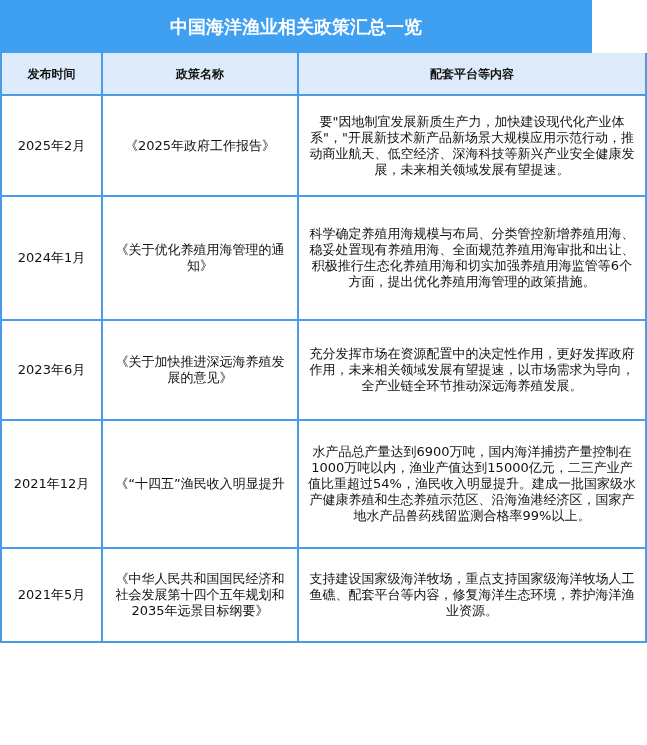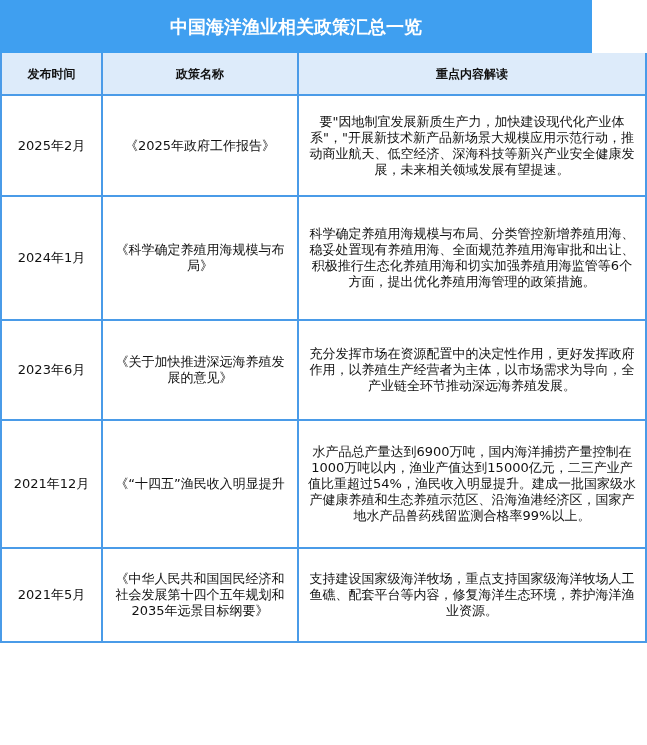--- a/index.html
+++ b/index.html
@@ -42,38 +42,38 @@
   <table>
     <colgroup>
         <col class="c1">
         <col class="c2">
         <col class="c3">
       </colgroup>
     <thead>
       <tr>
         <th>发布时间</th>
         <th>政策名称</th>
-        <th>重点内容解读</th>
+        <th>配套平台等内容</th>
       </tr>
     </thead>
     <tbody>
       <tr class="r1">
         <td class="date">2025年2月</td>
         <td class="name">《2025年政府工作报告》</td>
         <td class="content">要"因地制宜发展新质生产力，加快建设现代化产业体系"，"开展新技术新产品新场景大规模应用示范行动，推动商业航天、低空经济、深海科技等新兴产业安全健康发展，未来相关领域发展有望提速。</td>
       </tr>
       <tr class="r2">
         <td class="date">2024年1月</td>
-        <td class="name">《科学确定养殖用海规模与布局》</td>
+        <td class="name">《关于优化养殖用海管理的通知》</td>
         <td class="content">科学确定养殖用海规模与布局、分类管控新增养殖用海、稳妥处置现有养殖用海、全面规范养殖用海审批和出让、积极推行生态化养殖用海和切实加强养殖用海监管等6个方面，提出优化养殖用海管理的政策措施。</td>
       </tr>
       <tr class="r3">
         <td class="date">2023年6月</td>
         <td class="name">《关于加快推进深远海养殖发展的意见》</td>
-        <td class="content">充分发挥市场在资源配置中的决定性作用，更好发挥政府作用，以养殖生产经营者为主体，以市场需求为导向，全产业链全环节推动深远海养殖发展。</td>
+        <td class="content">充分发挥市场在资源配置中的决定性作用，更好发挥政府作用，未来相关领域发展有望提速，以市场需求为导向，全产业链全环节推动深远海养殖发展。</td>
       </tr>
       <tr class="r5">
         <td class="date">2021年12月</td>
         <td class="name">《“十四五”渔民收入明显提升</td>
         <td class="content">水产品总产量达到6900万吨，国内海洋捕捞产量控制在1000万吨以内，渔业产值达到15000亿元，二三产业产值比重超过54%，渔民收入明显提升。建成一批国家级水产健康养殖和生态养殖示范区、沿海渔港经济区，国家产地水产品兽药残留监测合格率99%以上。</td>
       </tr>
       <tr class="r6">
         <td class="date">2021年5月</td>
         <td class="name">《中华人民共和国国民经济和社会发展第十四个五年规划和2035年远景目标纲要》</td>
         <td class="content">支持建设国家级海洋牧场，重点支持国家级海洋牧场人工鱼礁、配套平台等内容，修复海洋生态环境，养护海洋渔业资源。</td>

